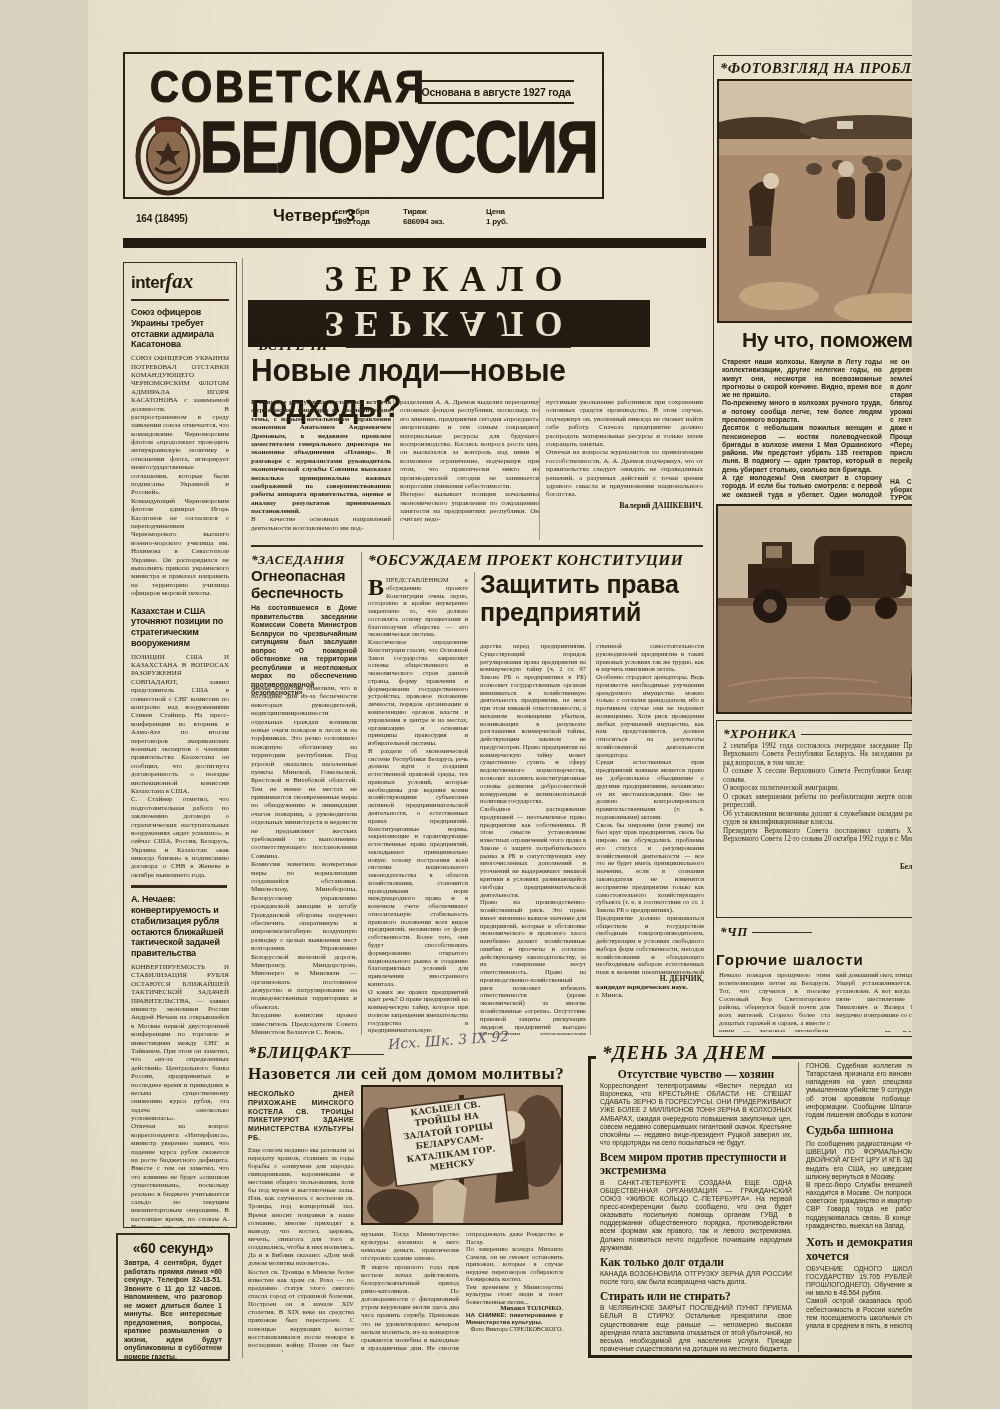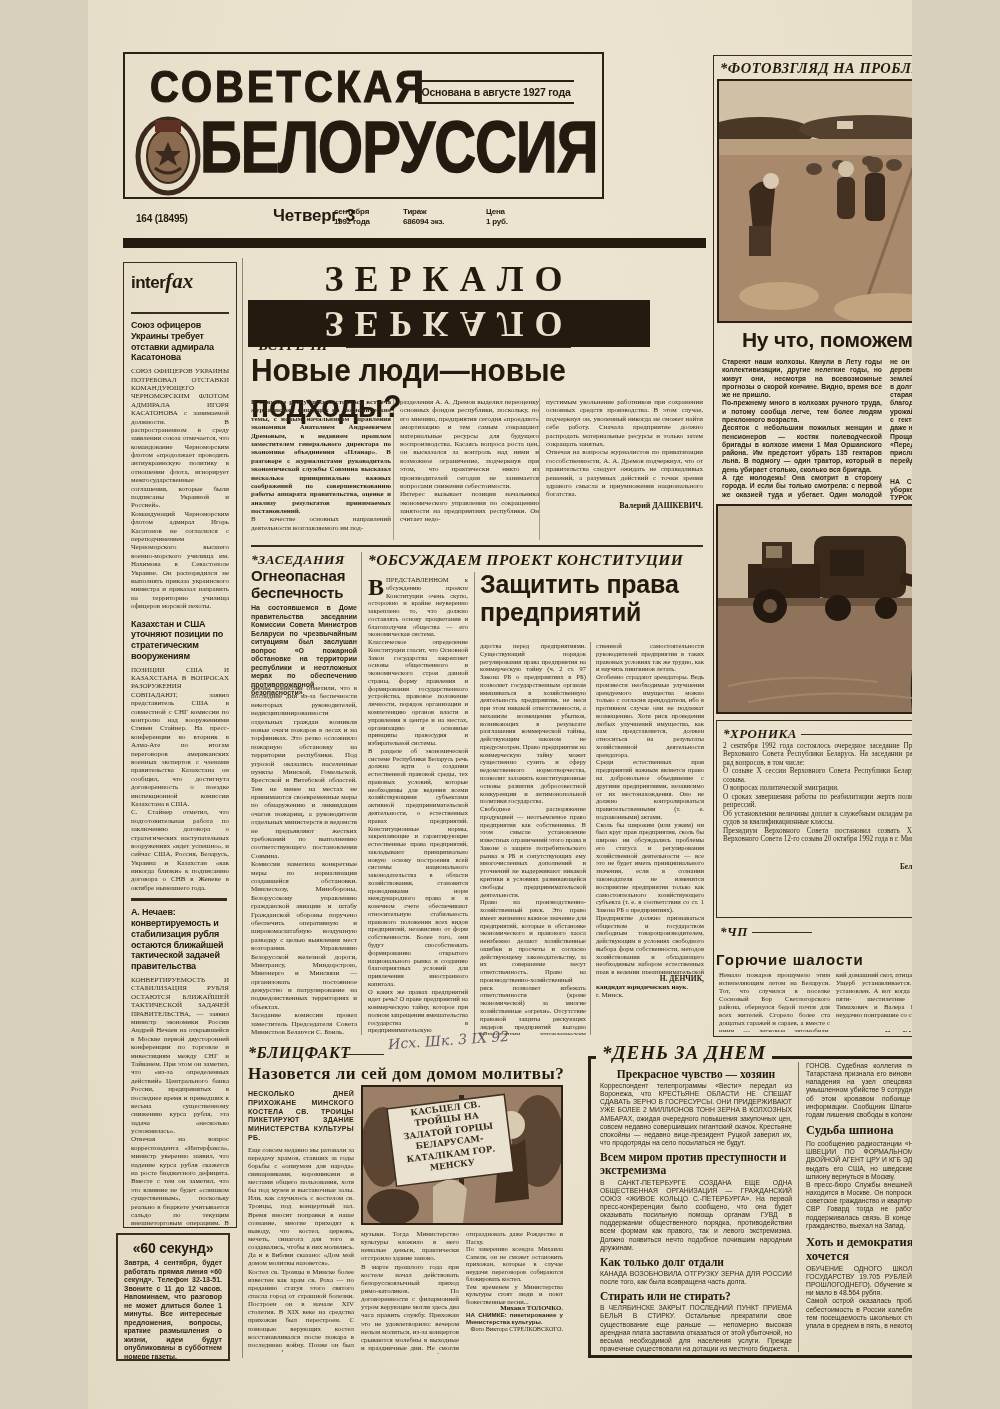--- a/index.html
+++ b/index.html
@@ -48,21 +48,21 @@
   <div class="abs hs" style="left:185px;top:206px;font-size:17px">Четверг, 3</div>
   <div class="abs hs" style="left:246px;top:207px;font-size:8px">сентября</div>
   <div class="abs hs" style="left:246px;top:217px;font-size:8px">1992 года</div>
   <div class="abs hs" style="left:315px;top:207px;font-size:8px">Тираж</div>
   <div class="abs hs" style="left:315px;top:217px;font-size:8px">686094 экз.</div>
   <div class="abs hs" style="left:398px;top:207px;font-size:8px">Цена</div>
   <div class="abs hs" style="left:398px;top:217px;font-size:8px">1 руб.</div>
   <div class="abs hr" style="left:35px;top:238px;width:583px;height:10px;background:#231a10"></div>
 
   <div class="abs box" style="left:35px;top:262px;width:114px;height:966px;padding:6px 7px;overflow:hidden">
-    <div style="border-bottom:2px solid var(--rule);padding-bottom:18px;margin-bottom:6px">
+    <div style="border-bottom:2px solid var(--rule);padding-bottom:5px;margin-bottom:6px">
       <span class="hs" style="font-size:17px;letter-spacing:-.5px">inter</span><span class="hsr" style="font-style:italic;font-size:21px">fax</span>
     </div>
     <div class="hs" style="font-size:9px;line-height:1.2;margin-bottom:4px">Союз офицеров Украины требует отставки адмирала Касатонова</div>
     <div class="body" style="font-size:7px;line-height:1.2;margin-bottom:8px">СОЮЗ ОФИЦЕРОВ УКРАИНЫ ПОТРЕБОВАЛ ОТСТАВКИ КОМАНДУЮЩЕГО ЧЕРНОМОРСКИМ ФЛОТОМ АДМИРАЛА ИГОРЯ КАСАТОНОВА с занимаемой должности. В распространенном в среду заявлении союза отмечается, что командование Черноморским флотом «продолжает проводить антиукраинскую политику в отношении флота, игнорирует межгосударственные соглашения, которые были подписаны Украиной и Россией».
 Командующий Черноморским флотом адмирал Игорь Касатонов не согласился с переподчинением Черноморского высшего военно-морского училища им. Нахимова в Севастополе Украине. Он распорядился не выполнять приказа украинского министра и приказал направить на территорию училища офицеров морской пехоты.</div>
     <div class="hs" style="font-size:9px;line-height:1.2;margin:4px 0">Казахстан и США уточняют позиции по стратегическим вооружениям</div>
     <div class="body" style="font-size:7px;line-height:1.2;margin-bottom:6px">ПОЗИЦИИ США И КАЗАХСТАНА В ВОПРОСАХ РАЗОРУЖЕНИЯ СОВПАДАЮТ, заявил представитель США в совместной с СНГ комиссии по контролю над вооружениями Стивен Стайнер. На пресс-конференции во вторник в Алма-Ате по итогам переговоров американских военных экспертов с членами правительства Казахстана он сообщил, что достигнута договоренность о поездке инспекционной комиссии Казахстана в США.
 С. Стайнер отметил, что подготовительная работа по заключению договора о стратегических наступательных вооружениях «идет успешно», и сейчас США, Россия, Беларусь, Украина и Казахстан «как никогда близки» к подписанию договора о СНВ в Женеве в октябре нынешнего года.</div>
     <div class="hr" style="width:96px;height:3px;margin:4px 0 6px 0"></div>
     <div class="hs" style="font-size:9px;line-height:1.2;margin-bottom:4px">А. Нечаев: конвертируемость и стабилизация рубля остаются ближайшей тактической задачей правительства</div>
@@ -318,21 +318,21 @@
 По заверению ксендза Михаила Сапеля, он не сможет остановить прихожан, которые в случае неудачи переговоров собираются блокировать костел.
 Тем временем у Министерства культуры стоят люди и поют божественные песни...</div>
     <div class="sig" style="font-size:6.8px">Михаил ТОЛОЧКО.</div>
     <div class="sbody" style="font-size:6.2px;font-weight:bold;line-height:1.15">НА СНИМКЕ: пикетирование у Министерства культуры.</div>
     <div class="sig" style="font-size:6.2px;font-weight:normal">Фото Виктора СТРЕЛКОВСКОГО.</div>
   </div>
 
   <div class="abs" style="left:500px;top:1056px;width:465px;height:302px;border:3px solid #2a2014"></div>
   <div class="abs rub" style="left:508px;top:1042px;font-size:19px;background:var(--paper);padding:0 6px;letter-spacing:1px">*ДЕНЬ ЗА ДНЕМ</div>
   <div class="abs" style="left:512px;top:1068px;width:192px;height:284px;overflow:hidden">
-    <div class="hsr" style="font-size:11.5px;text-align:center">Прекрасное чувство — хозяин</div>
+    <div class="hsr" style="font-size:11.5px;text-align:center">Отсутствие чувство — хозяин</div>
     <div class="sbody" style="font-size:6.8px;line-height:1.2;margin:2px 0 4px 0">Корреспондент телепрограммы «Вести» передал из Воронежа, что КРЕСТЬЯНЕ ОБЛАСТИ НЕ СПЕШАТ СДАВАТЬ ЗЕРНО В ГОСРЕСУРСЫ. ОНИ ПРИДЕРЖИВАЮТ УЖЕ БОЛЕЕ 2 МИЛЛИОНОВ ТОНН ЗЕРНА В КОЛХОЗНЫХ АМБАРАХ, ожидая очередного повышения закупочных цен, совсем недавно совершивших гигантский скачок. Крестьяне спокойны — недавно вице-президент Руцкой заверил их, что продотряды на село посылаться не будут.</div>
     <div class="hsr" style="font-size:11.5px;line-height:1.1">Всем миром против преступности и экстремизма</div>
     <div class="sbody" style="font-size:6.8px;line-height:1.2;margin:2px 0 4px 0">В САНКТ-ПЕТЕРБУРГЕ СОЗДАНА ЕЩЕ ОДНА ОБЩЕСТВЕННАЯ ОРГАНИЗАЦИЯ — ГРАЖДАНСКИЙ СОЮЗ «ЖИВОЕ КОЛЬЦО С.-ПЕТЕРБУРГА». На первой пресс-конференции было сообщено, что она будет оказывать посильную помощь органам ГУВД в поддержании общественного порядка, противодействии всем формам как правого, так и левого экстремизма. Должно появиться нечто подобное почившим народным дружинам.</div>
     <div class="hsr" style="font-size:11.5px;">Как только долг отдали</div>
     <div class="sbody" style="font-size:6.8px;line-height:1.2;margin:2px 0 4px 0">КАНАДА ВОЗОБНОВИЛА ОТГРУЗКУ ЗЕРНА ДЛЯ РОССИИ после того, как была возвращена часть долга.</div>
     <div class="hsr" style="font-size:11.5px">Стирать или не стирать?</div>
     <div class="sbody" style="font-size:6.8px;line-height:1.2;margin:2px 0 4px 0">В ЧЕЛЯБИНСКЕ ЗАКРЫТ ПОСЛЕДНИЙ ПУНКТ ПРИЕМА БЕЛЬЯ В СТИРКУ. Остальные прекратили свое существование еще раньше — непомерно высокая арендная плата заставила отказаться от этой убыточной, но весьма необходимой для населения услуги. Прежде прачечные существовали на дотации из местного бюджета.</div>
 
   </div>
   <div class="vr abs" style="left:710px;top:1062px;width:1px;height:290px;opacity:.6"></div>

